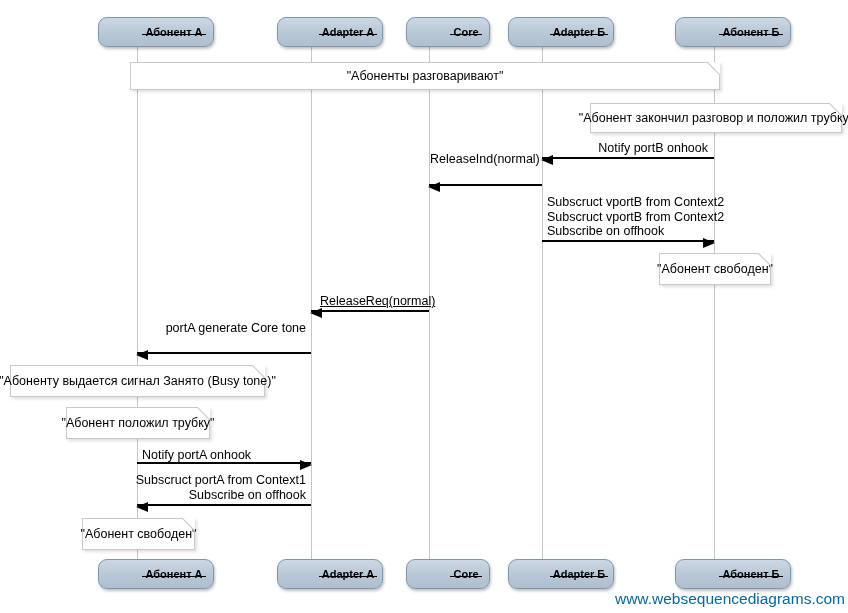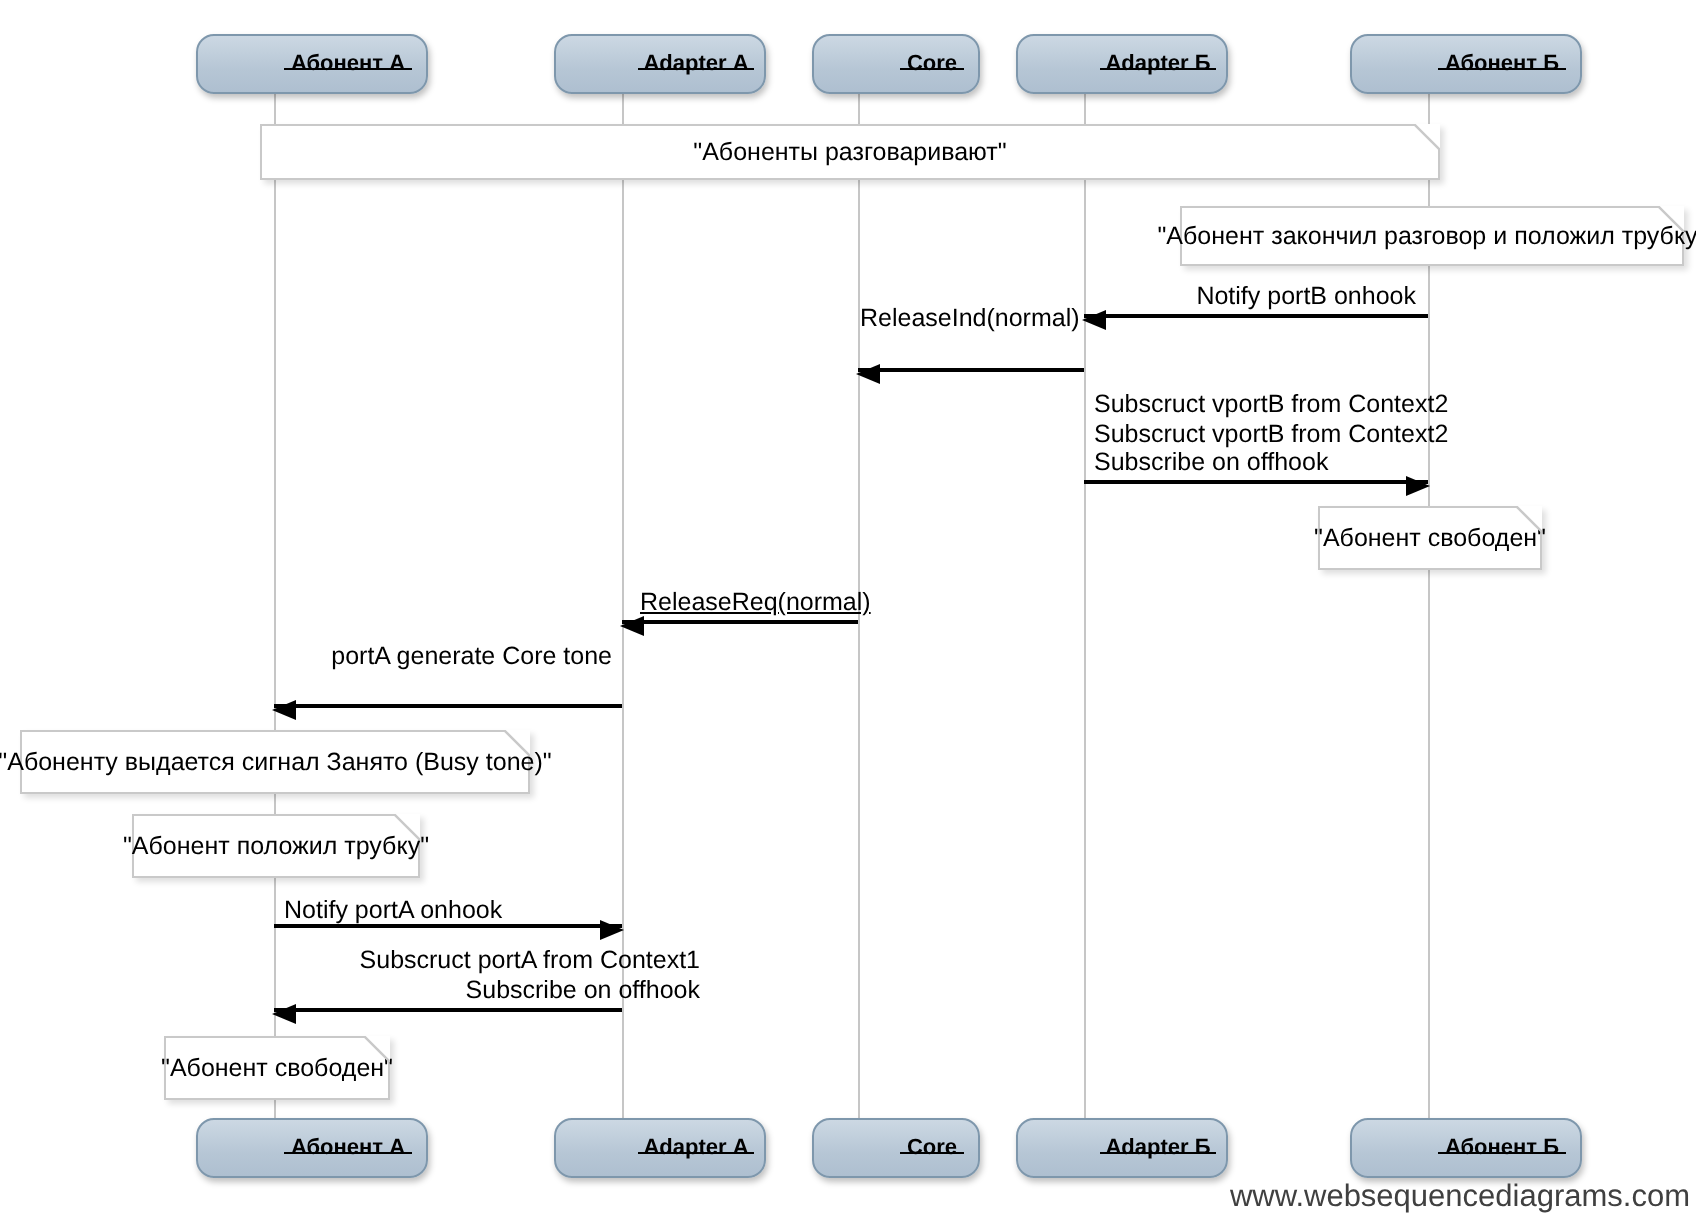--- a/index.html
+++ b/index.html
@@ -28,21 +28,21 @@
     font-size:12.5px;z-index:2;white-space:nowrap;
   }
   .note .fold{position:absolute;top:-1px;right:-1px;width:13px;height:13px;}
   .msg{position:absolute;font-size:12.5px;line-height:14.5px;z-index:2;white-space:nowrap;}
   .msg.r{text-align:right;}
   .arrow{position:absolute;height:0;border-top:2px solid #000;z-index:2;}
   .arrow .head{position:absolute;top:-4px;width:0;height:0;
     border-top:5px solid transparent;border-bottom:5px solid transparent;}
   .arrow .head.hl{left:-1px;border-right:12px solid #000;}
   .arrow .head.hr{right:-1px;border-left:12px solid #000;}
-  .watermark{position:absolute;top:590px;right:3px;font-size:15.5px;color:#404040;z-index:3;}
+  .watermark{position:absolute;top:590px;right:3px;font-size:15.5px;color:#0369a1;z-index:3;}
 </style>
 </head>
 <body>
 
 <div id="canvas">
 
   <div class="lifeline" style="left:137px;"></div>
   <div class="lifeline" style="left:311px;"></div>
   <div class="lifeline" style="left:429px;"></div>
   <div class="lifeline" style="left:542px;"></div>
@@ -133,21 +133,21 @@
         <path d="M0,0 L13,13" stroke="#c9c9c9" stroke-width="1.2" fill="none"></path>
       </svg>
     <span>"Абонент положил трубку"</span>
   </div>
 
   <div class="msg" style="left:142px;top:448px;width:170px;">Notify portA onhook</div>
   <div class="arrow" style="left:137px;top:462px;width:174px;">
       <span class="head hr"></span>
     </div>
 
-  <div class="msg r" style="left:130px;top:473px;width:176px;margin-left:44px;">
+  <div class="msg r" style="left:130px;top:473px;width:176px;">
     <div>Subscruct portA from Context1</div>
     <div>Subscribe on offhook</div>
   </div>
   <div class="arrow" style="left:137px;top:504px;width:174px;">
       <span class="head hl"></span>
     </div>
 
   <div class="note" style="left:82px;top:518px;width:111px;height:30px;">
     <svg class="fold" viewBox="0 0 13 13">
         <path d="M0,0 L13,13 L13,0 Z" fill="#ffffff"></path>

